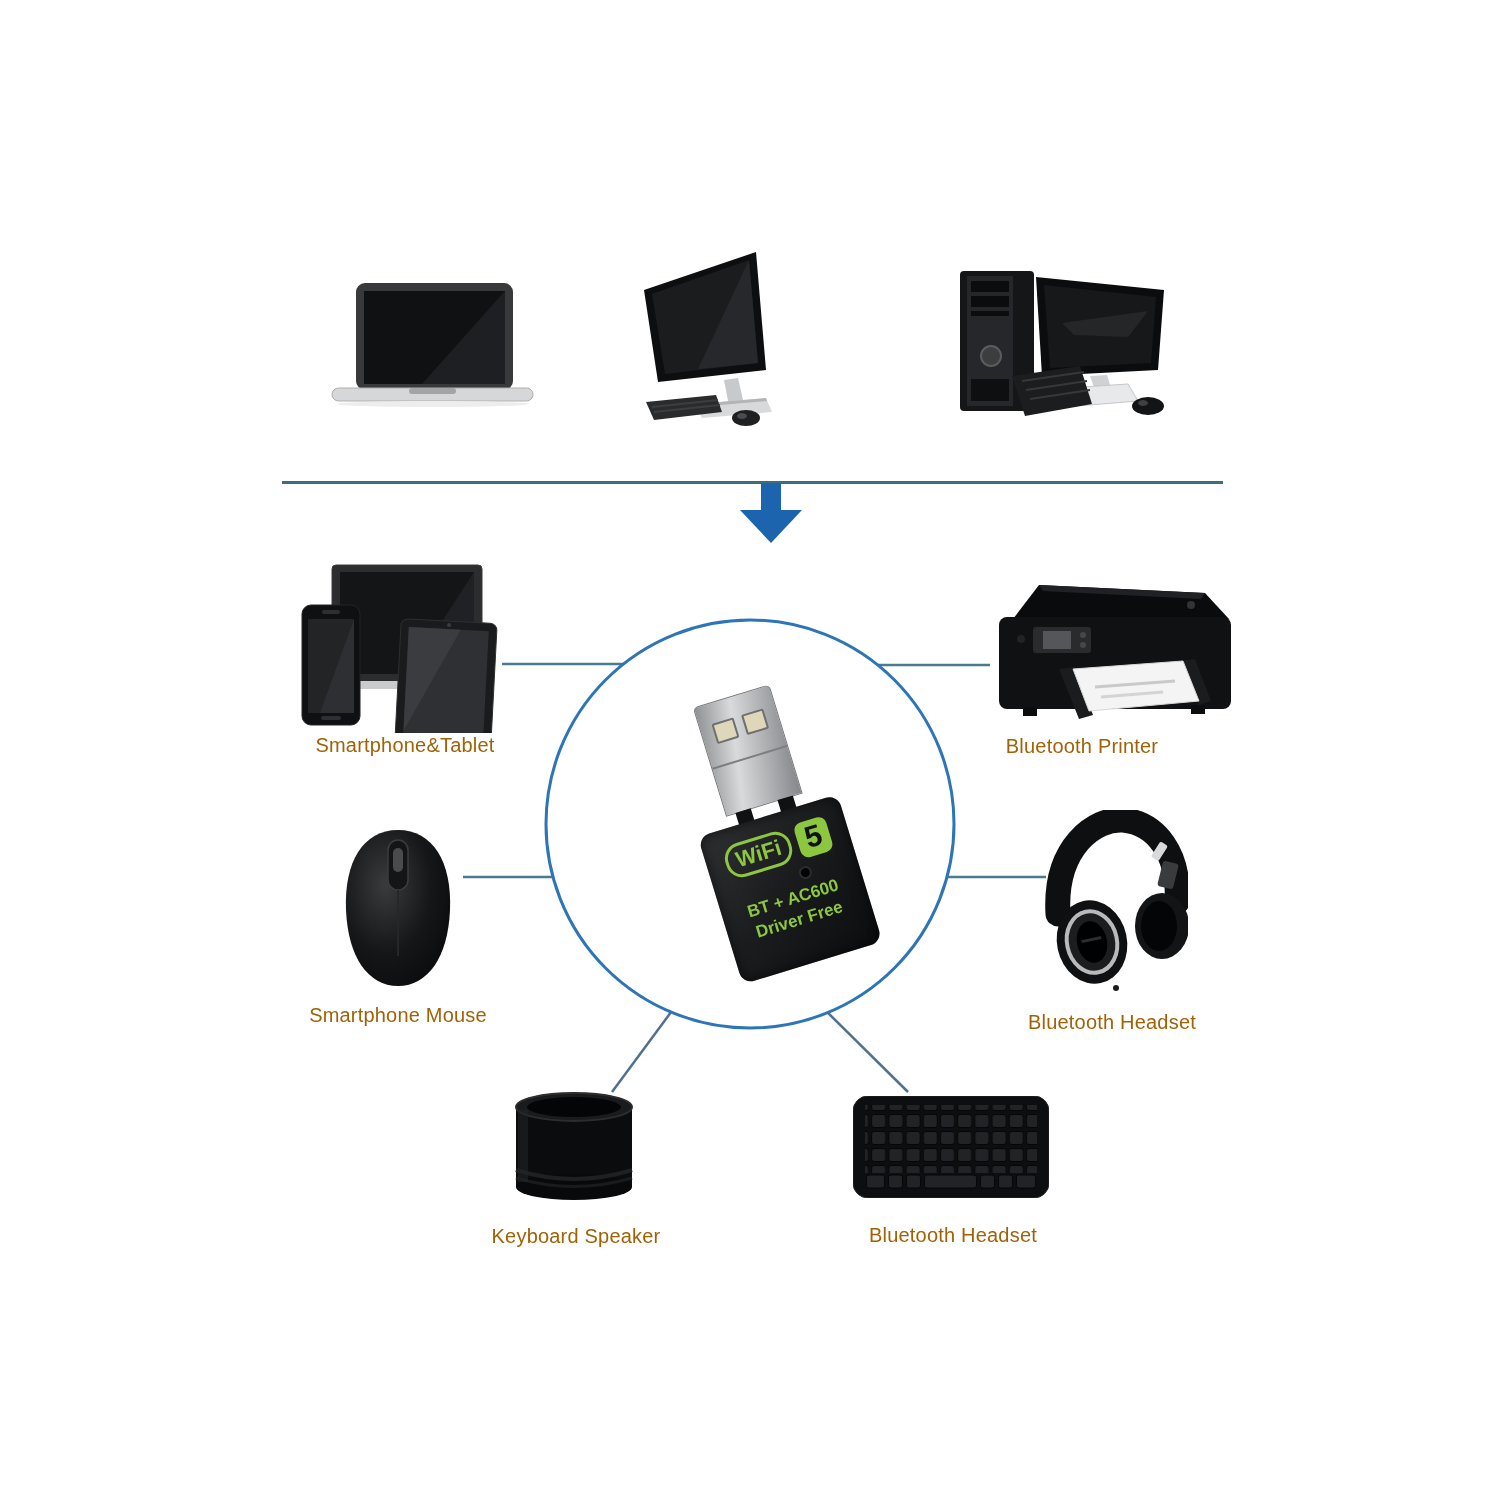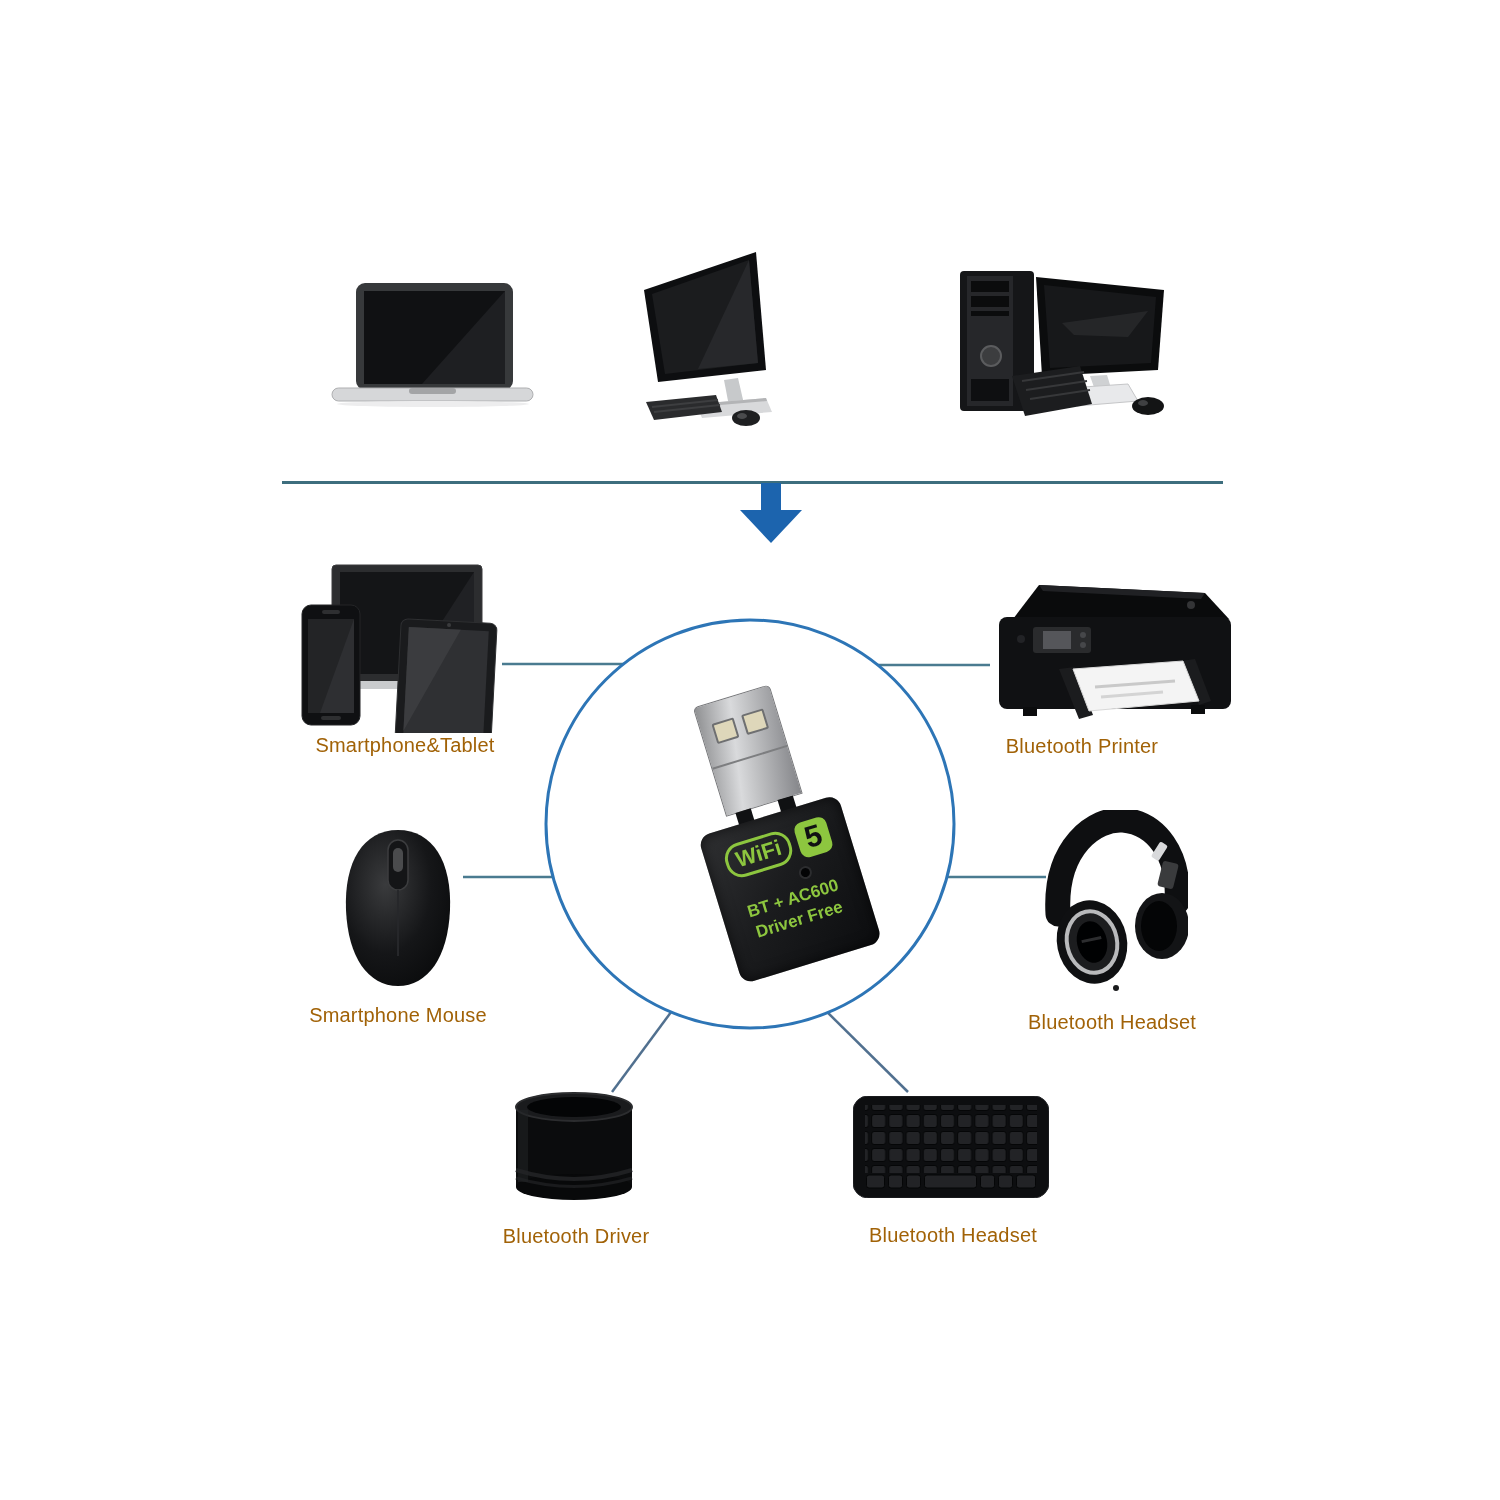--- a/index.html
+++ b/index.html
@@ -201,21 +201,21 @@
 
   <svg class="abs" style="left:510px;top:1090px" width="128" height="116" viewBox="0 0 128 116">
     <rect x="6" y="17" width="116" height="80" fill="#0b0c0d"></rect>
     <ellipse cx="64" cy="97" rx="58" ry="13" fill="#08090a"></ellipse>
     <path d="M 6 80 Q 64 98 122 80" stroke="#1f2022" stroke-width="4" fill="none"></path>
     <path d="M 6 88 Q 64 105 122 88" stroke="#1a1b1d" stroke-width="3" fill="none"></path>
     <ellipse cx="64" cy="17" rx="58" ry="14" fill="#1a1b1d" stroke="#2c2d2f" stroke-width="2"></ellipse>
     <ellipse cx="64" cy="17" rx="47" ry="10" fill="#040506"></ellipse>
     <rect x="8" y="20" width="10" height="72" fill="#232427" opacity="0.55"></rect>
   </svg>
-  <div class="label" style="left:576px;top:1225px">Bluetooth Driver</div>
+  <div class="label" style="left:576px;top:1225px">Keyboard Speaker</div>
 
   <svg class="abs" style="left:853px;top:1096px" width="196" height="102" viewBox="0 0 196 102">
     <defs>
       <pattern id="keys" width="17.2" height="17" patternUnits="userSpaceOnUse">
         <rect x="1.5" y="1.5" width="14" height="13" rx="2.5" fill="#222326" stroke="#050607"></rect>
       </pattern>
     </defs>
     <rect x="0" y="0" width="196" height="102" rx="15" fill="#0d0e10" stroke="#26272a"></rect>
     <rect x="12" y="9" width="172" height="68" fill="url(#keys)"></rect>
     <rect x="13.5" y="79" width="18" height="13" rx="2.5" fill="#222326" stroke="#050607"></rect>

